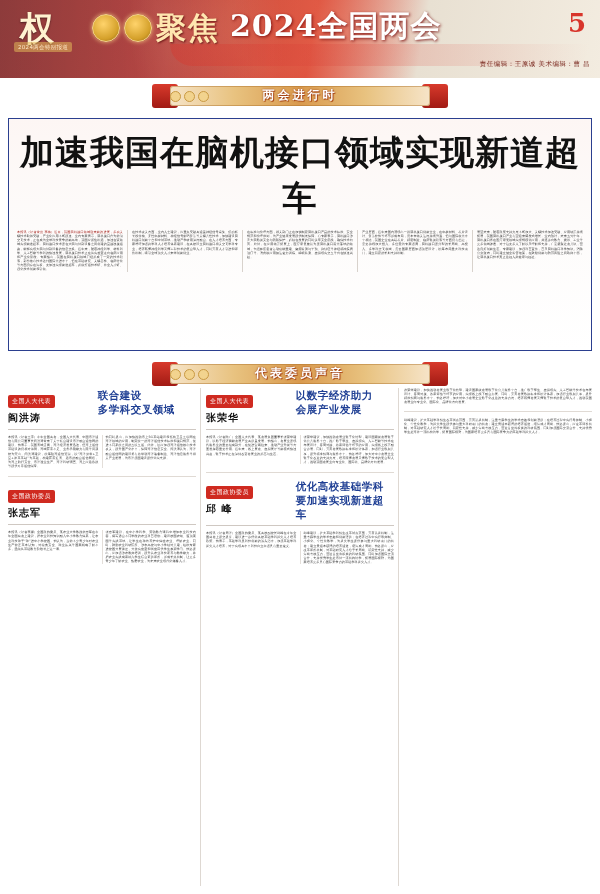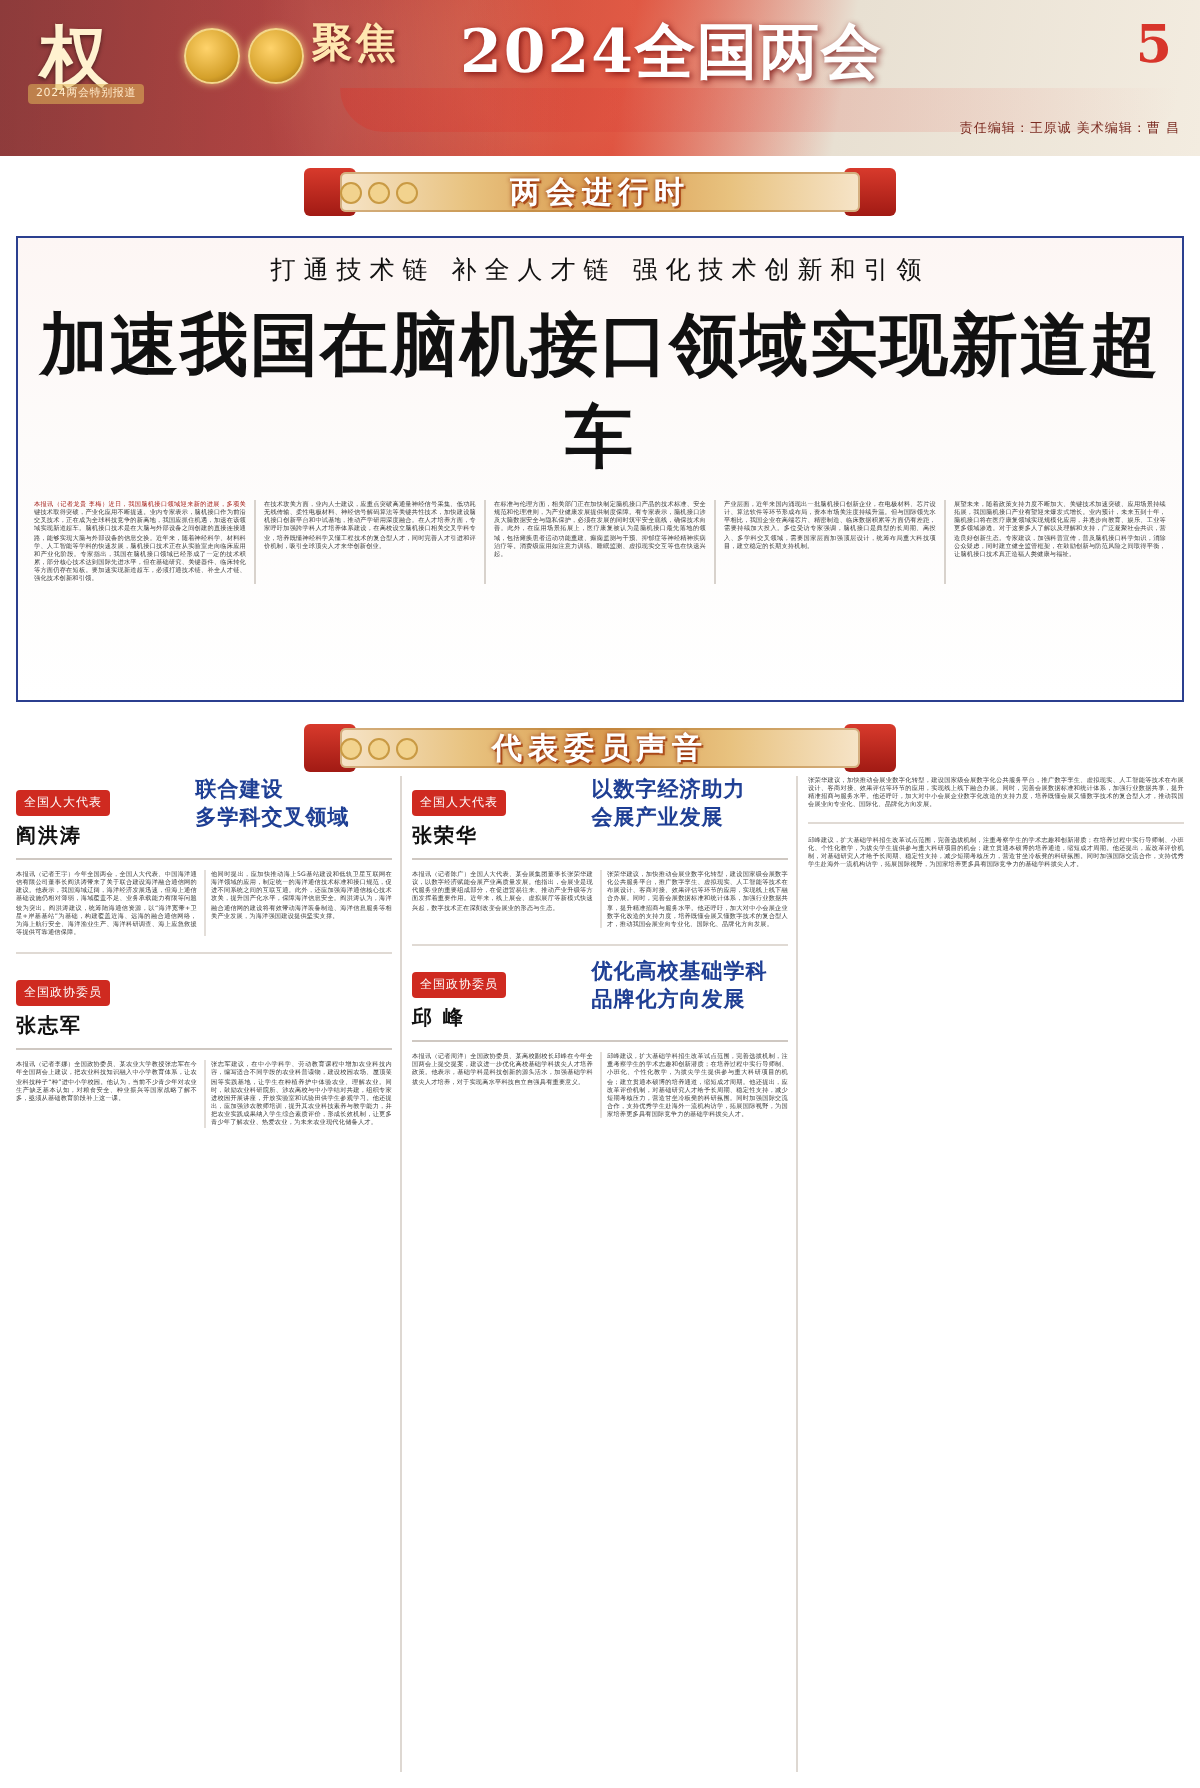--- a/index.html
+++ b/index.html
@@ -47,21 +47,21 @@
     position:absolute;top:14px;width:26px;height:26px;border-radius:50%;
     background:radial-gradient(circle at 40% 35%,#ffd36b,#d4a02a 65%,#8c5d10);
     border:1px solid #f3d78c;
     box-shadow:0 0 4px rgba(255,220,140,.8);
   }
   .mh-emblem.e1{left:92px;}
   .mh-emblem.e2{left:124px;}
   .mh-juj{
     position:absolute;left:156px;top:8px;
     font-family:"DejaVu Serif","Liberation Serif",serif;
-    font-size:20px;font-weight:bold;color:#ffe7b0;
+    font-size:30px;font-weight:bold;color:#ffe7b0;
     text-shadow:1px 1px 2px rgba(90,10,10,.8);
     letter-spacing:2px;
     text-align:right;
   }
   .mh-title{
     position:absolute;left:230px;top:6px;
     font-family:"DejaVu Serif","Liberation Serif",serif;
     font-size:30px;font-weight:bold;color:#ffffff;
     letter-spacing:1px;
     text-shadow:1px 1px 3px rgba(120,12,12,.9);
@@ -97,21 +97,21 @@
     position:absolute;top:2px;width:26px;height:24px;
     background:linear-gradient(180deg,#d83a2c,#a11a14);
     border-radius:3px;
   }
   .ribbon .endL{left:calc(50% - 148px);}
   .ribbon .endR{left:calc(50% + 122px);}
   .ribbon .rtext{
     position:absolute;left:50%;transform:translateX(-50%);
     top:5px;width:260px;text-align:center;
     font-family:"DejaVu Serif","Liberation Serif",serif;
-    font-size:15px;font-weight:bold;color:#ffffff;
+    font-size:12px;font-weight:bold;color:#ffffff;
     text-shadow:0 0 2px rgba(140,40,10,.9), 1px 1px 0 #b5561f;
     letter-spacing:3px;
   }
   .ribbon .dots{
     position:absolute;left:calc(50% - 130px);top:9px;display:flex;gap:3px;
   }
   .ribbon .dots i{width:9px;height:9px;border-radius:50%;background:#f2d38e;display:block;border:1px solid #c99a44;}
 
   
   .lead{
@@ -217,21 +217,20 @@
     <div class="bar"></div>
     <div class="dots">
         <i></i>
         <i></i>
         <i></i>
       </div>
     <div class="rtext">两会进行时</div>
   </div>
 
   <div class="lead">
-    <div class="lead-kicker">打通技术链  补全人才链  强化技术创新和引领</div>
     <div class="lead-title">加速我国在脑机接口领域实现新道超车</div>
     <div class="lead-cols">
       <div class="lead-col">
         <div class="tiny red-lead">本报讯（记者龙贵 李梅）近日，我国脑机接口领域迎来新的进展，多项关键技术取得突破，产业化应用不断提速。业内专家表示，脑机接口作为前沿交叉技术，正在成为全球科技竞争的新高地，我国应抓住机遇，加速在该领域实现新道超车。脑机接口技术是在大脑与外部设备之间创建的直接连接通路，能够实现大脑与外部设备的信息交换。近年来，随着神经科学、材料科学、人工智能等学科的快速发展，脑机接口技术正在从实验室走向临床应用和产业化阶段。专家指出，我国在脑机接口领域已经形成了一定的技术积累，部分核心技术达到国际先进水平，但在基础研究、关键器件、临床转化等方面仍存在短板。要加速实现新道超车，必须打通技术链、补全人才链、强化技术创新和引领。</div>
       </div>
       <div class="lead-col">
         <div class="tiny">在技术攻关方面，业内人士建议，应重点突破高通量神经信号采集、低功耗无线传输、柔性电极材料、神经信号解码算法等关键共性技术，加快建设脑机接口创新平台和中试基地，推动产学研用深度融合。在人才培养方面，专家呼吁加强跨学科人才培养体系建设，在高校设立脑机接口相关交叉学科专业，培养既懂神经科学又懂工程技术的复合型人才，同时完善人才引进和评价机制，吸引全球顶尖人才来华创新创业。</div>
       </div>
       <div class="lead-col">
         <div class="tiny">在标准与伦理方面，相关部门正在加快制定脑机接口产品的技术标准、安全规范和伦理准则，为产业健康发展提供制度保障。有专家表示，脑机接口涉及大脑数据安全与隐私保护，必须在发展的同时筑牢安全底线，确保技术向善。此外，在应用场景拓展上，医疗康复被认为是脑机接口最先落地的领域，包括瘫痪患者运动功能重建、癫痫监测与干预、抑郁症等神经精神疾病治疗等。消费级应用如注意力训练、睡眠监测、虚拟现实交互等也在快速兴起。</div>
@@ -332,21 +331,21 @@
       <div class="thumb-rule"></div>
 
       <div class="item">
         <div class="item-head">
           <div class="head-left">
             <div class="badge">全国政协委员</div>
             <div class="person">邱 峰</div>
           </div>
           <div class="head-right blue">
             <div>优化高校基础学科</div>
-            <div>品牌化方向发展</div>
+            <div>要加速实现新道超车</div>
           </div>
         </div>
         <div class="divider"></div>
         <div class="body2">
           <div class="bc">
             <div class="tiny">本报讯（记者周洋）全国政协委员、某高校副校长邱峰在今年全国两会上提交提案，建议进一步优化高校基础学科拔尖人才培养政策。他表示，基础学科是科技创新的源头活水，加强基础学科拔尖人才培养，对于实现高水平科技自立自强具有重要意义。</div>
           </div>
           <div class="bc">
             <div class="tiny">邱峰建议，扩大基础学科招生改革试点范围，完善选拔机制，注重考察学生的学术志趣和创新潜质；在培养过程中实行导师制、小班化、个性化教学，为拔尖学生提供参与重大科研项目的机会；建立贯通本硕博的培养通道，缩短成才周期。他还提出，应改革评价机制，对基础研究人才给予长周期、稳定性支持，减少短期考核压力，营造甘坐冷板凳的科研氛围。同时加强国际交流合作，支持优秀学生赴海外一流机构访学，拓展国际视野，为国家培养更多具有国际竞争力的基础学科拔尖人才。</div>
           </div>

